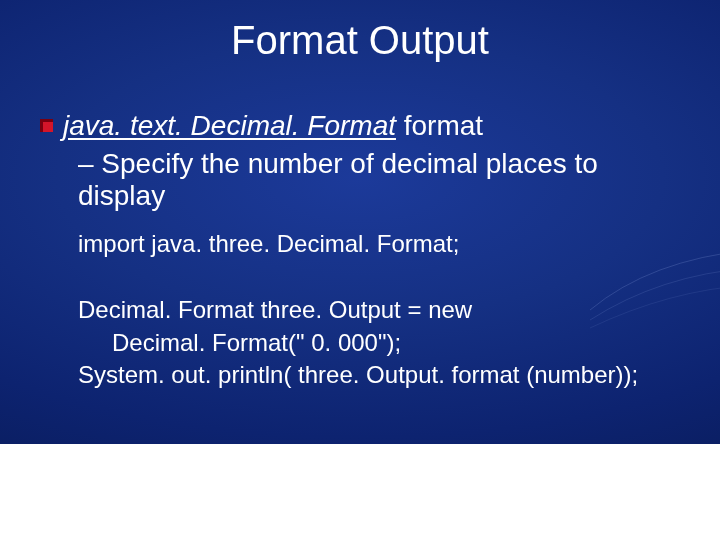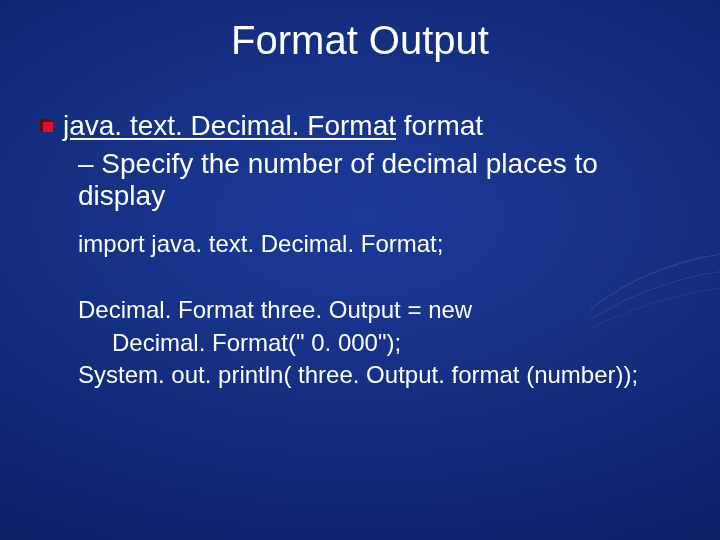--- a/index.html
+++ b/index.html
@@ -5,21 +5,21 @@
   html, body {
     margin: 0;
     padding: 0;
     width: 720px;
     height: 540px;
     overflow: hidden;
     font-family: Arial, Helvetica, sans-serif;
   }
   .slide {
     width: 720px;
-    height: 540px;
+    height: 444px;
     background: radial-gradient(ellipse 120% 90% at 50% 40%,
                 #1c3a9a 0%,
                 #153083 35%,
                 #0d2370 65%,
                 #071852 100%);
     position: relative;
     color: #ffffff;
     box-sizing: border-box;
   }
   .title {
@@ -53,20 +53,21 @@
       linear-gradient(#7a0010,#7a0010) top/100% 3px no-repeat,
       #d4152a;
   }
   .l1-text {
     font-size: 28px;
     color: #ffffff;
   }
   .underline {
     text-decoration: underline;
     text-underline-offset: 3px;
+    font-style: italic;
   }
   .l2 {
     margin-left: 38px;
     font-size: 28px;
     color: #ffffff;
     margin-bottom: 16px;
   }
   .code {
     margin-left: 38px;
     font-size: 24px;
@@ -103,21 +104,21 @@
     <div class="l1">
       <span class="sqbullet"></span>
       <span class="l1-text">
         <span class="underline">java. text. Decimal. Format</span><span> format</span>
       </span>
     </div>
 
     <div class="l2">– Specify the number of decimal places to display</div>
 
     <div class="code">
-      <div>import java. text. Decimal. Format;</div>
+      <div>import java. three. Decimal. Format;</div>
       <div class="gap"></div>
       <div>Decimal. Format three. Output = new</div>
       <span class="indent">Decimal. Format(" 0. 000");</span>
       <div>System. out. println( three. Output. format (number));</div>
     </div>
 
   </div>
 
   <svg class="streak" viewBox="0 0 160 80">
     <path d="M0 60 Q 60 10 160 0" stroke="rgba(180,200,255,0.35)" stroke-width="1" fill="none"></path>

